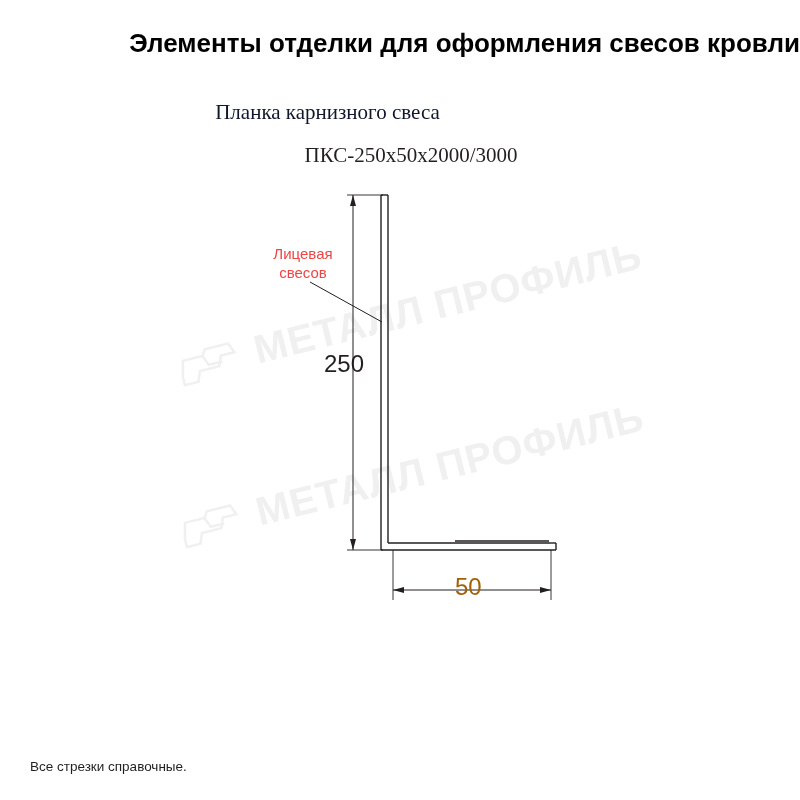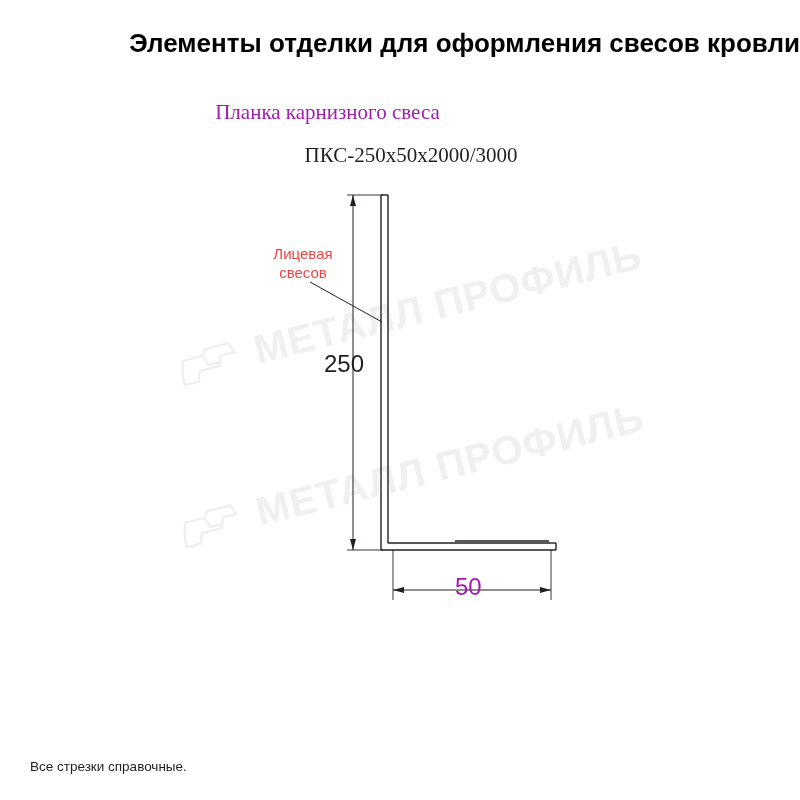--- a/index.html
+++ b/index.html
@@ -32,21 +32,21 @@
     color: #000000;
   }
   .subtitle {
     position: absolute;
     top: 100px;
     left: 0;
     width: 655px;
     text-align: center;
     font-size: 21px;
     font-family: "Liberation Serif", serif;
-    color: #a21caf;
+    color: #0f172a;
   }
   .subtitle2 {
     position: absolute;
     top: 143px;
     left: 0;
     width: 800px;
     text-align: center;
     font-size: 21px;
     font-family: "Liberation Serif", serif;
     color: #231f20;
@@ -75,21 +75,21 @@
     top: 350px;
     font-size: 24px;
     color: #231f20;
     font-family: "Liberation Sans", sans-serif;
   }
   .dim-50 {
     position: absolute;
     left: 455px;
     top: 573px;
     font-size: 24px;
-    color: #a21caf;
+    color: #a16207;
     font-family: "Liberation Sans", sans-serif;
   }
   .footnotes {
     position: absolute;
     left: 30px;
     bottom: 22px;
     font-size: 13.5px;
     line-height: 22px;
     color: #231f20;
   }

